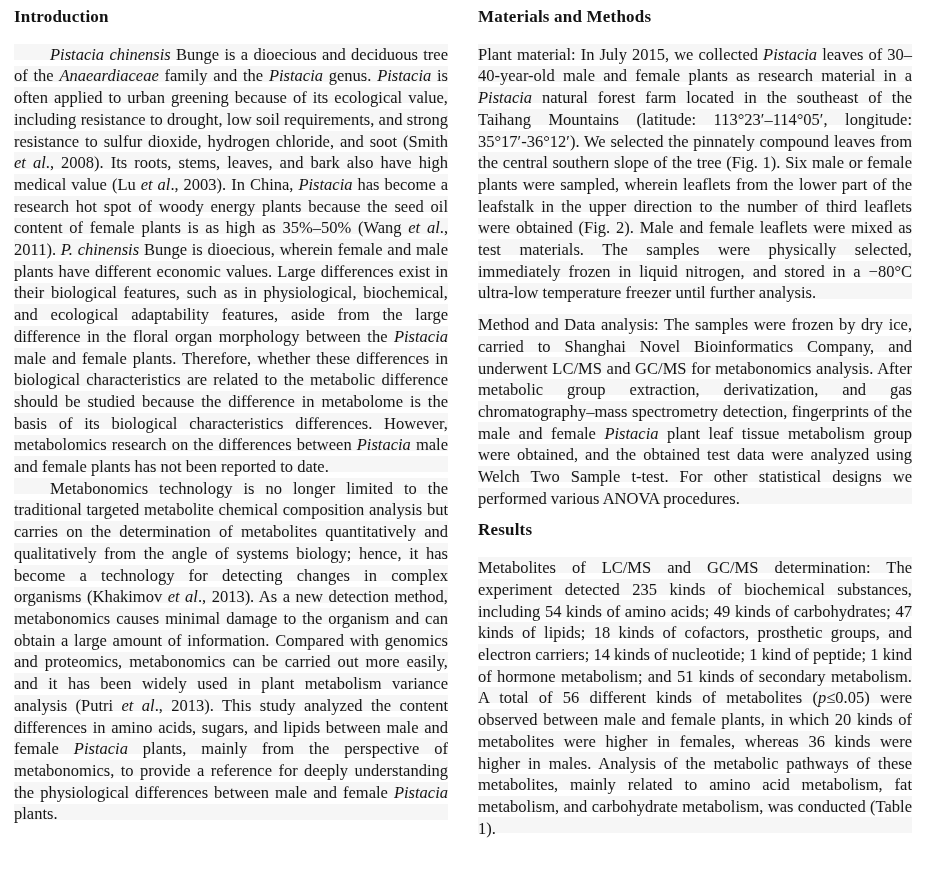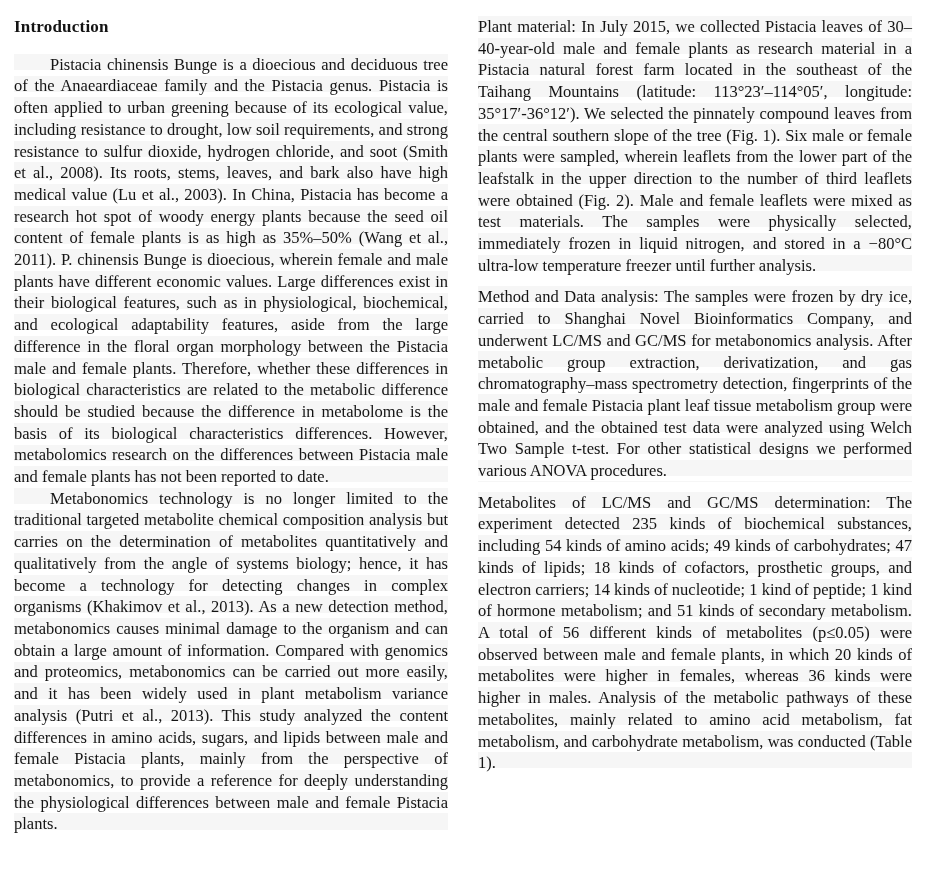--- a/index.html
+++ b/index.html
@@ -12,21 +12,21 @@
     height: 869px;
     overflow: hidden;
     color: #141414;
     font-family: "Liberation Serif", serif;
     font-size: 16.5px;
   }
   .page {
     box-sizing: border-box;
     width: 928px;
     height: 869px;
-    padding: 16px 16px 0 14px;
+    padding: 6px 16px 0 14px;
     display: flex;
     gap: 30px;
   }
   .col {
     flex: 0 0 434px;
     width: 434px;
   }
   .heading {
     font-size: 17px;
     font-weight: bold;
@@ -42,33 +42,35 @@
     background-image: repeating-linear-gradient(
       to bottom,
       rgba(0,0,0,0.035) 0px,
       rgba(0,0,0,0.035) 16px,
       rgba(255,255,255,0) 16px,
       rgba(255,255,255,0) 21.7px
     );
   }
   .indent { text-indent: 36px; }
   .spaced { margin-bottom: 10px; }
-  .s-i { }
+  .s-i { font-style: italic; }
   .s-b { font-weight: normal; }
 </style>
 </head>
 <body>
 
 <div class="page">
 
   <div class="col">
     <h2 class="heading">Introduction</h2>
     <p class="para indent"><span class="s-i">Pistacia chinensis</span><span> Bunge is a dioecious and deciduous tree of the </span><span class="s-i">Anaeardiaceae</span><span> family and the </span><span class="s-i">Pistacia</span><span> genus. </span><span class="s-i">Pistacia</span><span> is often applied to urban greening because of its ecological value, including resistance to drought, low soil requirements, and strong resistance to sulfur dioxide, hydrogen chloride, and soot (Smith </span><span class="s-i">et al</span><span>., 2008). Its roots, stems, leaves, and bark also have high medical value (Lu </span><span class="s-i">et al</span><span>., 2003). In China, </span><span class="s-i">Pistacia</span><span> has become a research hot spot of woody energy plants because the seed oil content of female plants is as high as 35%–50% (Wang </span><span class="s-i">et al</span><span>., 2011). </span><span class="s-i">P. chinensis</span><span> Bunge is dioecious, wherein female and male plants have different economic values. Large differences exist in their biological features, such as in physiological, biochemical, and ecological adaptability features, aside from the large difference in the floral organ morphology between the </span><span class="s-i">Pistacia</span><span> male and female plants. Therefore, whether these differences in biological characteristics are related to the metabolic difference should be studied because the difference in metabolome is the basis of its biological characteristics differences. However, metabolomics research on the differences between </span><span class="s-i">Pistacia</span><span> male and female plants has not been reported to date.</span></p>
     <p class="para indent"><span>Metabonomics technology is no longer limited to the traditional targeted metabolite chemical composition analysis but carries on the determination of metabolites quantitatively and qualitatively from the angle of systems biology; hence, it has become a technology for detecting changes in complex organisms (Khakimov </span><span class="s-i">et al</span><span>., 2013). As a new detection method, metabonomics causes minimal damage to the organism and can obtain a large amount of information. Compared with genomics and proteomics, metabonomics can be carried out more easily, and it has been widely used in plant metabolism variance analysis (Putri </span><span class="s-i">et al</span><span>., 2013). This study analyzed the content differences in amino acids, sugars, and lipids between male and female </span><span class="s-i">Pistacia</span><span> plants, mainly from the perspective of metabonomics, to provide a reference for deeply understanding the physiological differences between male and female </span><span class="s-i">Pistacia</span><span> plants.</span></p>
   </div>
 
   <div class="col">
+    <h2 class="heading">Materials and Methods</h2>
     <p class="para spaced"><span class="s-b">Plant material:</span><span> In July 2015, we collected </span><span class="s-i">Pistacia</span><span> leaves of 30–40-year-old male and female plants as research material in a </span><span class="s-i">Pistacia</span><span> natural forest farm located in the southeast of the Taihang Mountains (latitude: 113°23′–114°05′, longitude: 35°17′-36°12′). We selected the pinnately compound leaves from the central southern slope of the tree (Fig. 1). Six male or female plants were sampled, wherein leaflets from the lower part of the leafstalk in the upper direction to the number of third leaflets were obtained (Fig. 2). Male and female leaflets were mixed as test materials. The samples were physically selected, immediately frozen in liquid nitrogen, and stored in a −80°C ultra-low temperature freezer until further analysis.</span></p>
     <p class="para spaced"><span class="s-b">Method and Data analysis:</span><span> The samples were frozen by dry ice, carried to Shanghai Novel Bioinformatics Company, and underwent LC/MS and GC/MS for metabonomics analysis. After metabolic group extraction, derivatization, and gas chromatography–mass spectrometry detection, fingerprints of the male and female </span><span class="s-i">Pistacia</span><span> plant leaf tissue metabolism group were obtained, and the obtained test data were analyzed using Welch Two Sample t-test. For other statistical designs we performed various ANOVA procedures.</span></p>
+    <h2 class="heading">Results</h2>
     <p class="para spaced"><span class="s-b">Metabolites of LC/MS and GC/MS determination:</span><span> The experiment detected 235 kinds of biochemical substances, including 54 kinds of amino acids; 49 kinds of carbohydrates; 47 kinds of lipids; 18 kinds of cofactors, prosthetic groups, and electron carriers; 14 kinds of nucleotide; 1 kind of peptide; 1 kind of hormone metabolism; and 51 kinds of secondary metabolism. A total of 56 different kinds of metabolites (</span><span class="s-i">p</span><span>≤0.05) were observed between male and female plants, in which 20 kinds of metabolites were higher in females, whereas 36 kinds were higher in males. Analysis of the metabolic pathways of these metabolites, mainly related to amino acid metabolism, fat metabolism, and carbohydrate metabolism, was conducted (Table 1).</span></p>
   </div>
 
 </div>
 
 </body></html>

